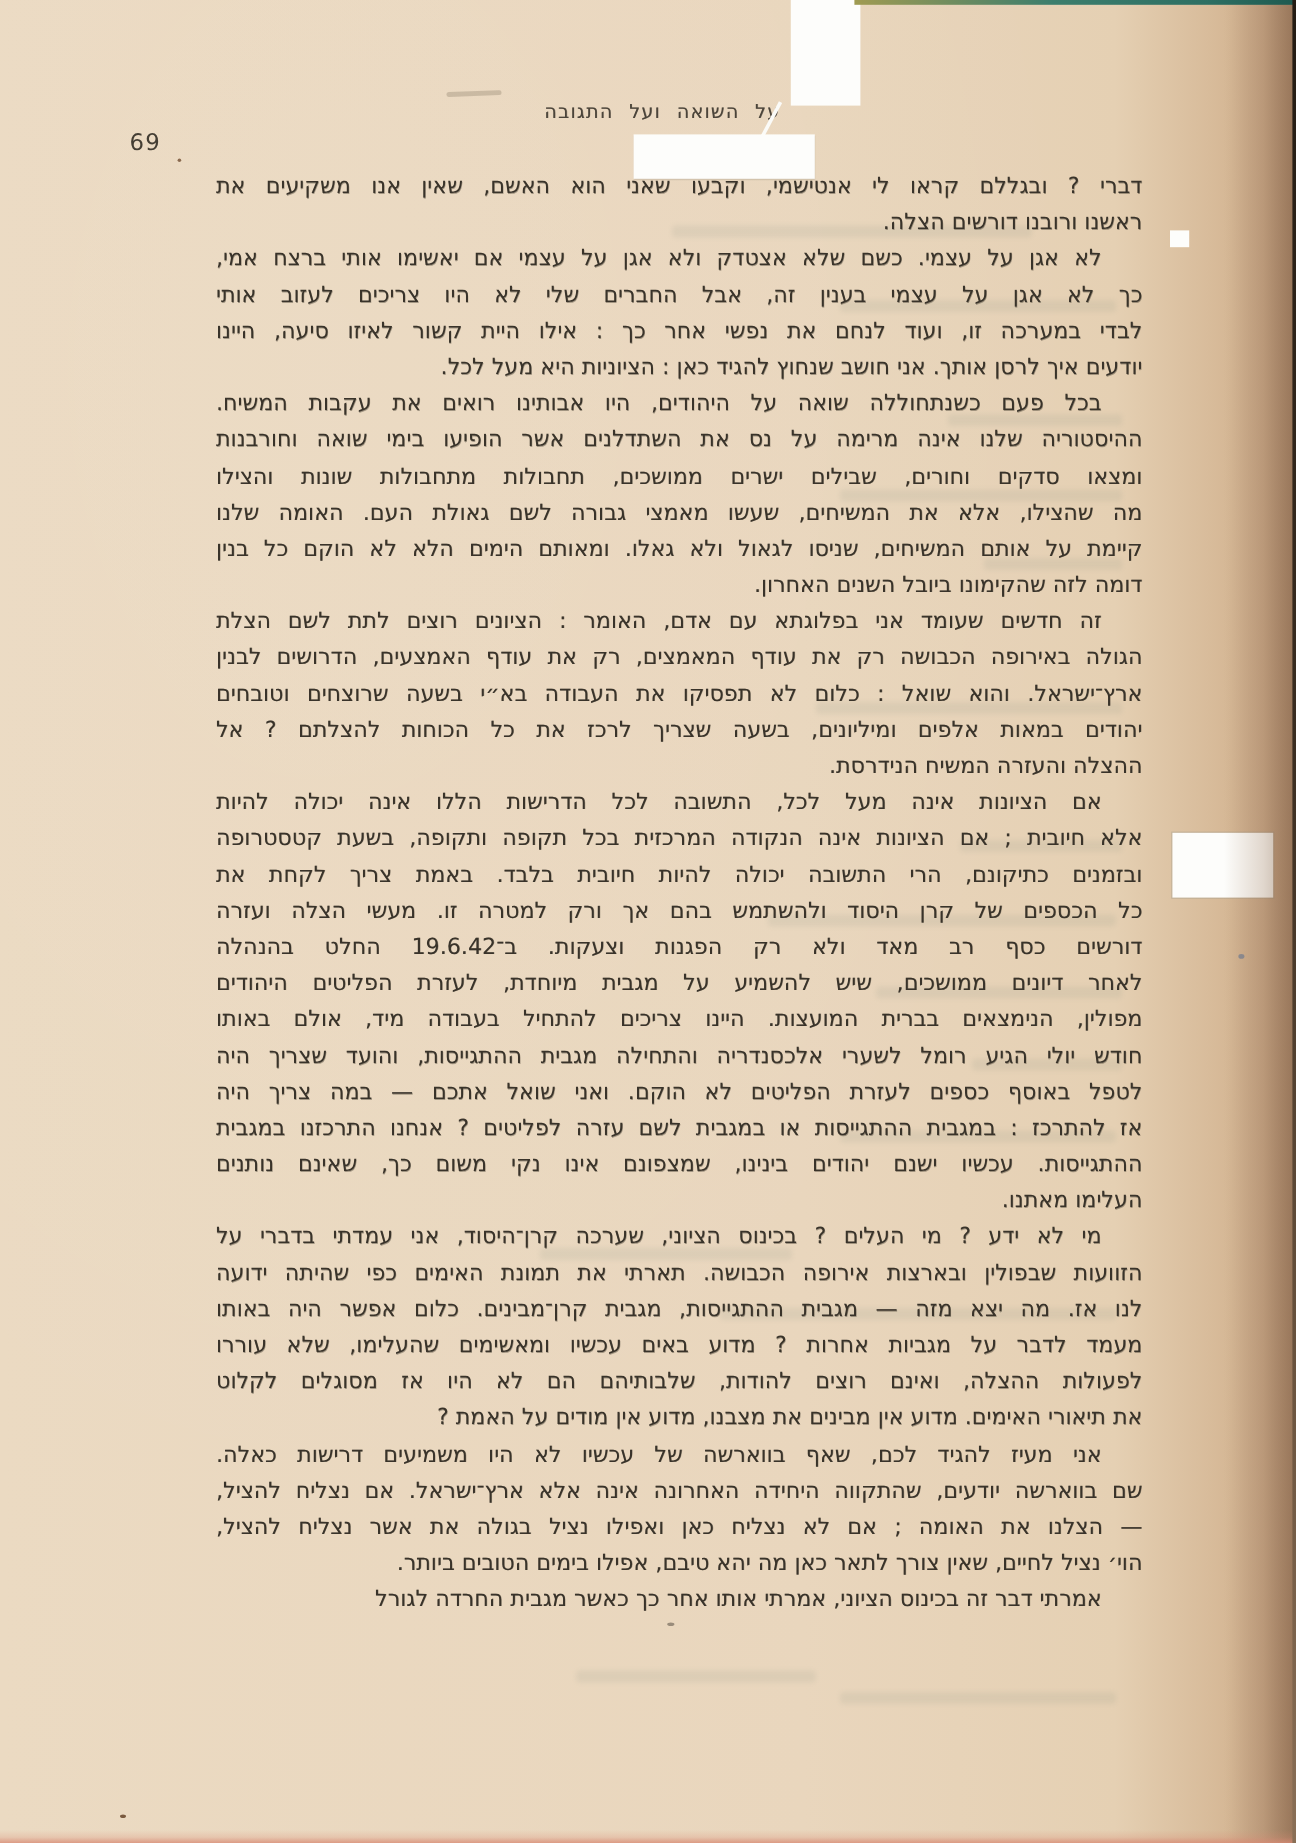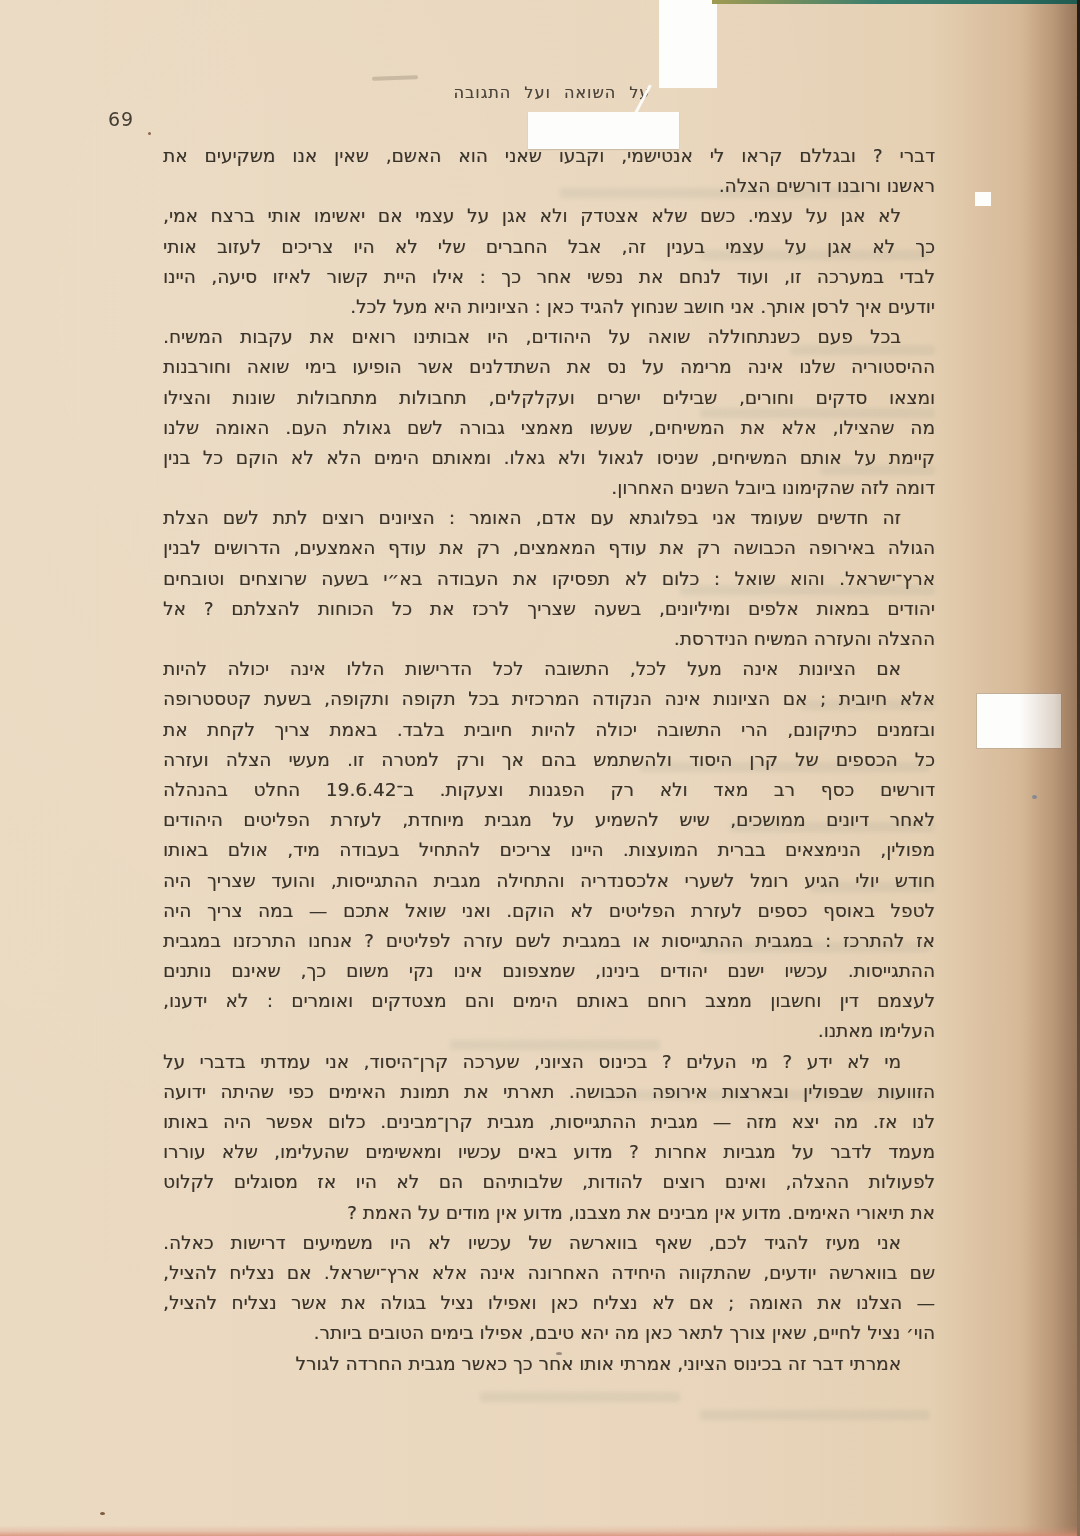--- a/index.html
+++ b/index.html
@@ -46,21 +46,21 @@
     text-shadow: 0.3px 0.3px 0.3px rgba(75,68,58,0.5);
   }
   .pencil-dash {
     position: absolute; left: 372px; top: 76px; width: 46px; height: 4px; z-index: 2;
     background: rgba(125,112,94,0.3); border-radius: 2px;
     transform: rotate(-2deg);
   }
 
   
   .textblock {
-    position: absolute; left: 163px; top: 141px; width: 772px; z-index: 3;
+    position: absolute; left: 180px; top: 141px; width: 772px; z-index: 3;
     direction: rtl;
     font-size: 18.5px; color: #39332a;
     text-shadow: 0.4px 0.4px 0.3px rgba(74,66,54,0.45);
   }
   .para { margin: 0; }
   .line {
     height: 30.2px; line-height: 30.2px;
     text-align: justify; text-align-last: justify;
   }
   .line.end { text-align-last: start; }
@@ -122,21 +122,21 @@
       </div>
       <div class="para">
         <div class="line first">לא אגן על עצמי. כשם שלא אצטדק ולא אגן על עצמי אם יאשימו אותי ברצח אמי,</div>
         <div class="line">כך לא אגן על עצמי בענין זה, אבל החברים שלי לא היו צריכים לעזוב אותי</div>
         <div class="line">לבדי במערכה זו, ועוד לנחם את נפשי אחר כך : אילו היית קשור לאיזו סיעה, היינו</div>
         <div class="line end">יודעים איך לרסן אותך. אני חושב שנחוץ להגיד כאן : הציוניות היא מעל לכל.</div>
       </div>
       <div class="para">
         <div class="line first">בכל פעם כשנתחוללה שואה על היהודים, היו אבותינו רואים את עקבות המשיח.</div>
         <div class="line">ההיסטוריה שלנו אינה מרימה על נס את השתדלנים אשר הופיעו בימי שואה וחורבנות</div>
-        <div class="line">ומצאו סדקים וחורים, שבילים ישרים ועקלקלים, תחבולות מתחבולות שונות והצילו</div>
+        <div class="line">ומצאו סדקים וחורים, שבילים ישרים ממושכים, תחבולות מתחבולות שונות והצילו</div>
         <div class="line">מה שהצילו, אלא את המשיחים, שעשו מאמצי גבורה לשם גאולת העם. האומה שלנו</div>
         <div class="line">קיימת על אותם המשיחים, שניסו לגאול ולא גאלו. ומאותם הימים הלא לא הוקם כל בנין</div>
         <div class="line end">דומה לזה שהקימונו ביובל השנים האחרון.</div>
       </div>
       <div class="para">
         <div class="line first">זה חדשים שעומד אני בפלוגתא עם אדם, האומר : הציונים רוצים לתת לשם הצלת</div>
         <div class="line">הגולה באירופה הכבושה רק את עודף המאמצים, רק את עודף האמצעים, הדרושים לבנין</div>
         <div class="line">ארץ־ישראל. והוא שואל : כלום לא תפסיקו את העבודה בא״י בשעה שרוצחים וטובחים</div>
         <div class="line">יהודים במאות אלפים ומיליונים, בשעה שצריך לרכז את כל הכוחות להצלתם ? אל</div>
         <div class="line end">ההצלה והעזרה המשיח הנידרסת.</div>
@@ -146,21 +146,20 @@
         <div class="line">אלא חיובית ; אם הציונות אינה הנקודה המרכזית בכל תקופה ותקופה, בשעת קטסטרופה</div>
         <div class="line">ובזמנים כתיקונם, הרי התשובה יכולה להיות חיובית בלבד. באמת צריך לקחת את</div>
         <div class="line">כל הכספים של קרן היסוד ולהשתמש בהם אך ורק למטרה זו. מעשי הצלה ועזרה</div>
         <div class="line">דורשים כסף רב מאד ולא רק הפגנות וצעקות. ב־19.6.42 החלט בהנהלה</div>
         <div class="line">לאחר דיונים ממושכים, שיש להשמיע על מגבית מיוחדת, לעזרת הפליטים היהודים</div>
         <div class="line">מפולין, הנימצאים בברית המועצות. היינו צריכים להתחיל בעבודה מיד, אולם באותו</div>
         <div class="line">חודש יולי הגיע רומל לשערי אלכסנדריה והתחילה מגבית ההתגייסות, והועד שצריך היה</div>
         <div class="line">לטפל באוסף כספים לעזרת הפליטים לא הוקם. ואני שואל אתכם — במה צריך היה</div>
         <div class="line">אז להתרכז : במגבית ההתגייסות או במגבית לשם עזרה לפליטים ? אנחנו התרכזנו במגבית</div>
         <div class="line">ההתגייסות. עכשיו ישנם יהודים בינינו, שמצפונם אינו נקי משום כך, שאינם נותנים</div>
-        <div class="line">לעצמם דין וחשבון ממצב רוחם באותם הימים והם מצטדקים ואומרים : לא ידענו,</div>
         <div class="line end">העלימו מאתנו.</div>
       </div>
       <div class="para">
         <div class="line first">מי לא ידע ? מי העלים ? בכינוס הציוני, שערכה קרן־היסוד, אני עמדתי בדברי על</div>
         <div class="line">הזוועות שבפולין ובארצות אירופה הכבושה. תארתי את תמונת האימים כפי שהיתה ידועה</div>
         <div class="line">לנו אז. מה יצא מזה — מגבית ההתגייסות, מגבית קרן־מבינים. כלום אפשר היה באותו</div>
         <div class="line">מעמד לדבר על מגביות אחרות ? מדוע באים עכשיו ומאשימים שהעלימו, שלא עוררו</div>
         <div class="line">לפעולות ההצלה, ואינם רוצים להודות, שלבותיהם הם לא היו אז מסוגלים לקלוט</div>
         <div class="line end">את תיאורי האימים. מדוע אין מבינים את מצבנו, מדוע אין מודים על האמת ?</div>
       </div>

